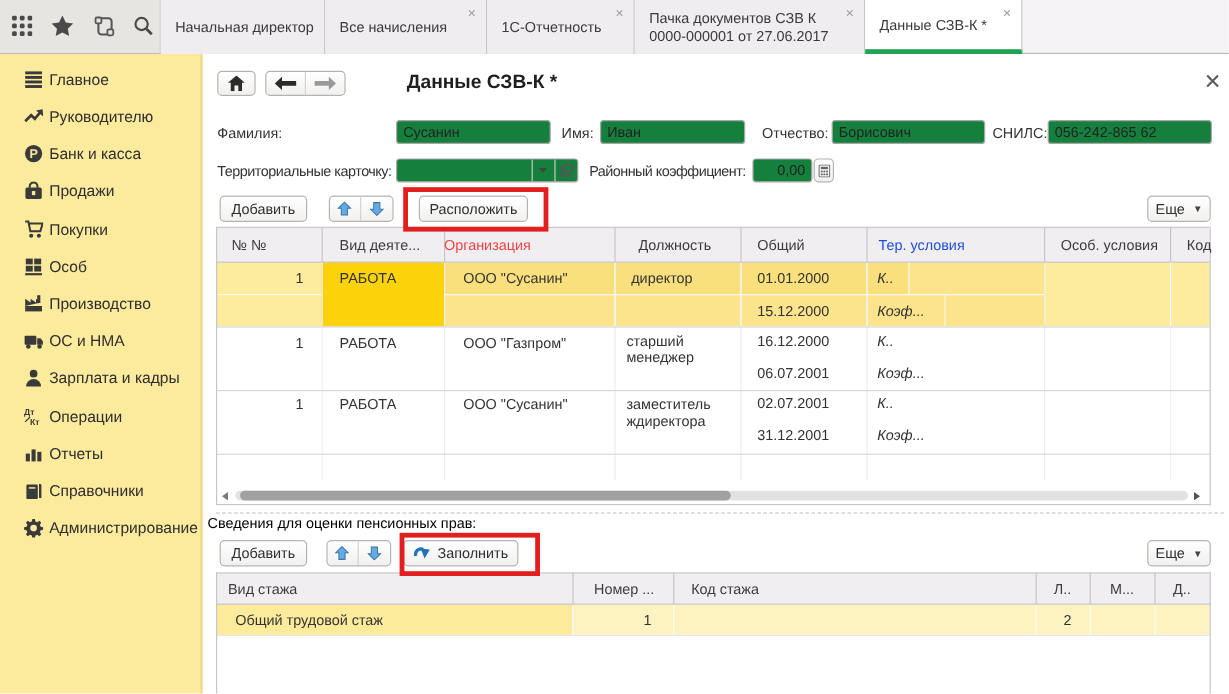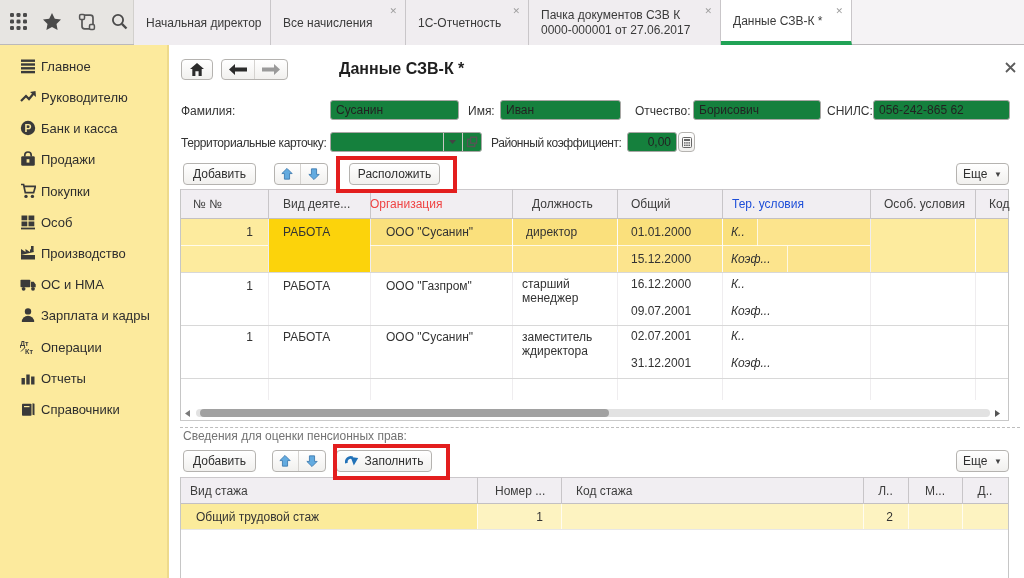--- a/index.html
+++ b/index.html
@@ -186,20 +186,26 @@
     <div class="mitem" style="top:350px">
         <svg class="mic" viewBox="0 0 16 16">
           <g fill="#3a3a3a">
             <rect x="2" y="2.8" width="9.5" height="12" rx="0.8"></rect>
             <path d="M12.5 2.2 l2 0.6 v11.5 l-2 -0.6z"></path>
             <rect x="4" y="5" width="5.5" height="1.2" fill="#fbe89d"></rect>
           </g>
         </svg>
         <div class="mtx">Справочники</div>
       </div>
+    <div class="mitem" style="top:381px">
+        <svg class="mic" viewBox="0 0 16 16">
+          <path fill="#3a3a3a" d="M8 5.2 a2.8 2.8 0 1 0 0 5.6 a2.8 2.8 0 1 0 0 -5.6 M6.9 0.5 h2.2 l0.4 2 1.6 0.7 1.7 -1.2 1.6 1.6 -1.2 1.7 0.7 1.6 2 0.4 v2.2 l-2 0.4 -0.7 1.6 1.2 1.7 -1.6 1.6 -1.7 -1.2 -1.6 0.7 -0.4 2 h-2.2 l-0.4 -2 -1.6 -0.7 -1.7 1.2 -1.6 -1.6 1.2 -1.7 -0.7 -1.6 -2 -0.4 v-2.2 l2 -0.4 0.7 -1.6 -1.2 -1.7 1.6 -1.6 1.7 1.2 1.6 -0.7z" fill-rule="evenodd"></path>
+        </svg>
+        <div class="mtx">Администрирование</div>
+      </div>
   </div>
 
   <div id="content">
 
     <div class="btn" style="left:12px;top:14px;width:32px;height:21px">
       <svg width="14" height="13" viewBox="0 0 14 13">
           <path d="M7 0 L14 6 H11.7 V13 H8.6 V8.3 H5.4 V13 H2.3 V6 H0z" fill="#2b2b2b"></path>
         </svg>
     </div>
     <div class="btn" style="left:52px;top:14px;width:67px;height:21px"></div>
@@ -325,21 +331,21 @@
       <div class="cellt" style="left:462px;top:214px;transform:translateY(-50%)">15.12.2000</div>
       <div class="cellt" style="left:562px;top:214px;transform:translateY(-50%);font-style:italic">Коэф...</div>
 
       <div class="cellt" style="left:24px;top:241px;width:60px;text-align:right;transform:translateY(-50%)">1</div>
       <div class="cellt" style="left:114px;top:241px;transform:translateY(-50%)">РАБОТА</div>
       <div class="cellt" style="left:217px;top:241px;transform:translateY(-50%)">ООО "Газпром"</div>
       <div class="cellt" style="left:353px;top:239px;transform:translateY(-50%)">старший</div>
       <div class="cellt" style="left:353px;top:253px;transform:translateY(-50%)">менеджер</div>
       <div class="cellt" style="left:462px;top:239px;transform:translateY(-50%)">16.12.2000</div>
       <div class="cellt" style="left:562px;top:239px;transform:translateY(-50%);font-style:italic">К..</div>
-      <div class="cellt" style="left:462px;top:266px;transform:translateY(-50%)">09.07.2001</div>
+      <div class="cellt" style="left:462px;top:266px;transform:translateY(-50%)">06.07.2001</div>
       <div class="cellt" style="left:562px;top:266px;transform:translateY(-50%);font-style:italic">Коэф...</div>
 
       <div class="cellt" style="left:24px;top:292px;width:60px;text-align:right;transform:translateY(-50%)">1</div>
       <div class="cellt" style="left:114px;top:292px;transform:translateY(-50%)">РАБОТА</div>
       <div class="cellt" style="left:217px;top:292px;transform:translateY(-50%)">ООО "Сусанин"</div>
       <div class="cellt" style="left:353px;top:292px;transform:translateY(-50%)">заместитель</div>
       <div class="cellt" style="left:353px;top:306px;transform:translateY(-50%)">ждиректора</div>
       <div class="cellt" style="left:462px;top:291px;transform:translateY(-50%)">02.07.2001</div>
       <div class="cellt" style="left:562px;top:291px;transform:translateY(-50%);font-style:italic">К..</div>
       <div class="cellt" style="left:462px;top:318px;transform:translateY(-50%)">31.12.2001</div>
@@ -349,21 +355,21 @@
       <div class="abs" style="left:31px;top:364px;width:409px;height:8px;background:#a1a1a1;border-radius:4px"></div>
       <svg class="abs" style="left:16px;top:365px" width="5" height="7" viewBox="0 0 5 7">
           <polygon points="5,0 5,7 0,3.5" fill="#7a7a7a"></polygon>
         </svg>
       <svg class="abs" style="left:826px;top:365px" width="5" height="7" viewBox="0 0 5 7">
           <polygon points="0,0 0,7 5,3.5" fill="#555"></polygon>
         </svg>
     </div>
 
     <div class="abs" style="left:11px;top:382px;width:840px;height:0;border-top:1px dashed #bdbdbd"></div>
-    <div class="abs" style="left:14px;top:384px;font-size:12px;color:#737373">Сведения для оценки пенсионных прав:</div>
+    <div class="abs" style="left:4px;top:384px;font-size:12px;color:#000000">Сведения для оценки пенсионных прав:</div>
     <div class="btn" style="left:14px;top:405px;width:73px;height:22px">Добавить</div>
     <div class="btn" style="left:103px;top:405px;width:54px;height:22px"></div>
     <div class="abs" style="left:129px;top:406px;width:1px;height:20px;background:#d5d3d0"></div>
     <svg class="abs" style="left:110px;top:410px" width="12" height="12" viewBox="0 0 14 14">
         <path d="M7 0.5 L13 6.5 H10 V13 H4 V6.5 H1z" fill="#63abe0" stroke="#3c78ad" stroke-width="1"></path>
       </svg>
     <svg class="abs" style="left:137px;top:410px" width="12" height="12" viewBox="0 0 14 14">
         <path d="M7 13.5 L1 7.5 H4 V1 H10 V7.5 H13z" fill="#63abe0" stroke="#3c78ad" stroke-width="1"></path>
       </svg>
     <div class="redbox" style="left:164px;top:399px;width:117px;height:36px"></div>

